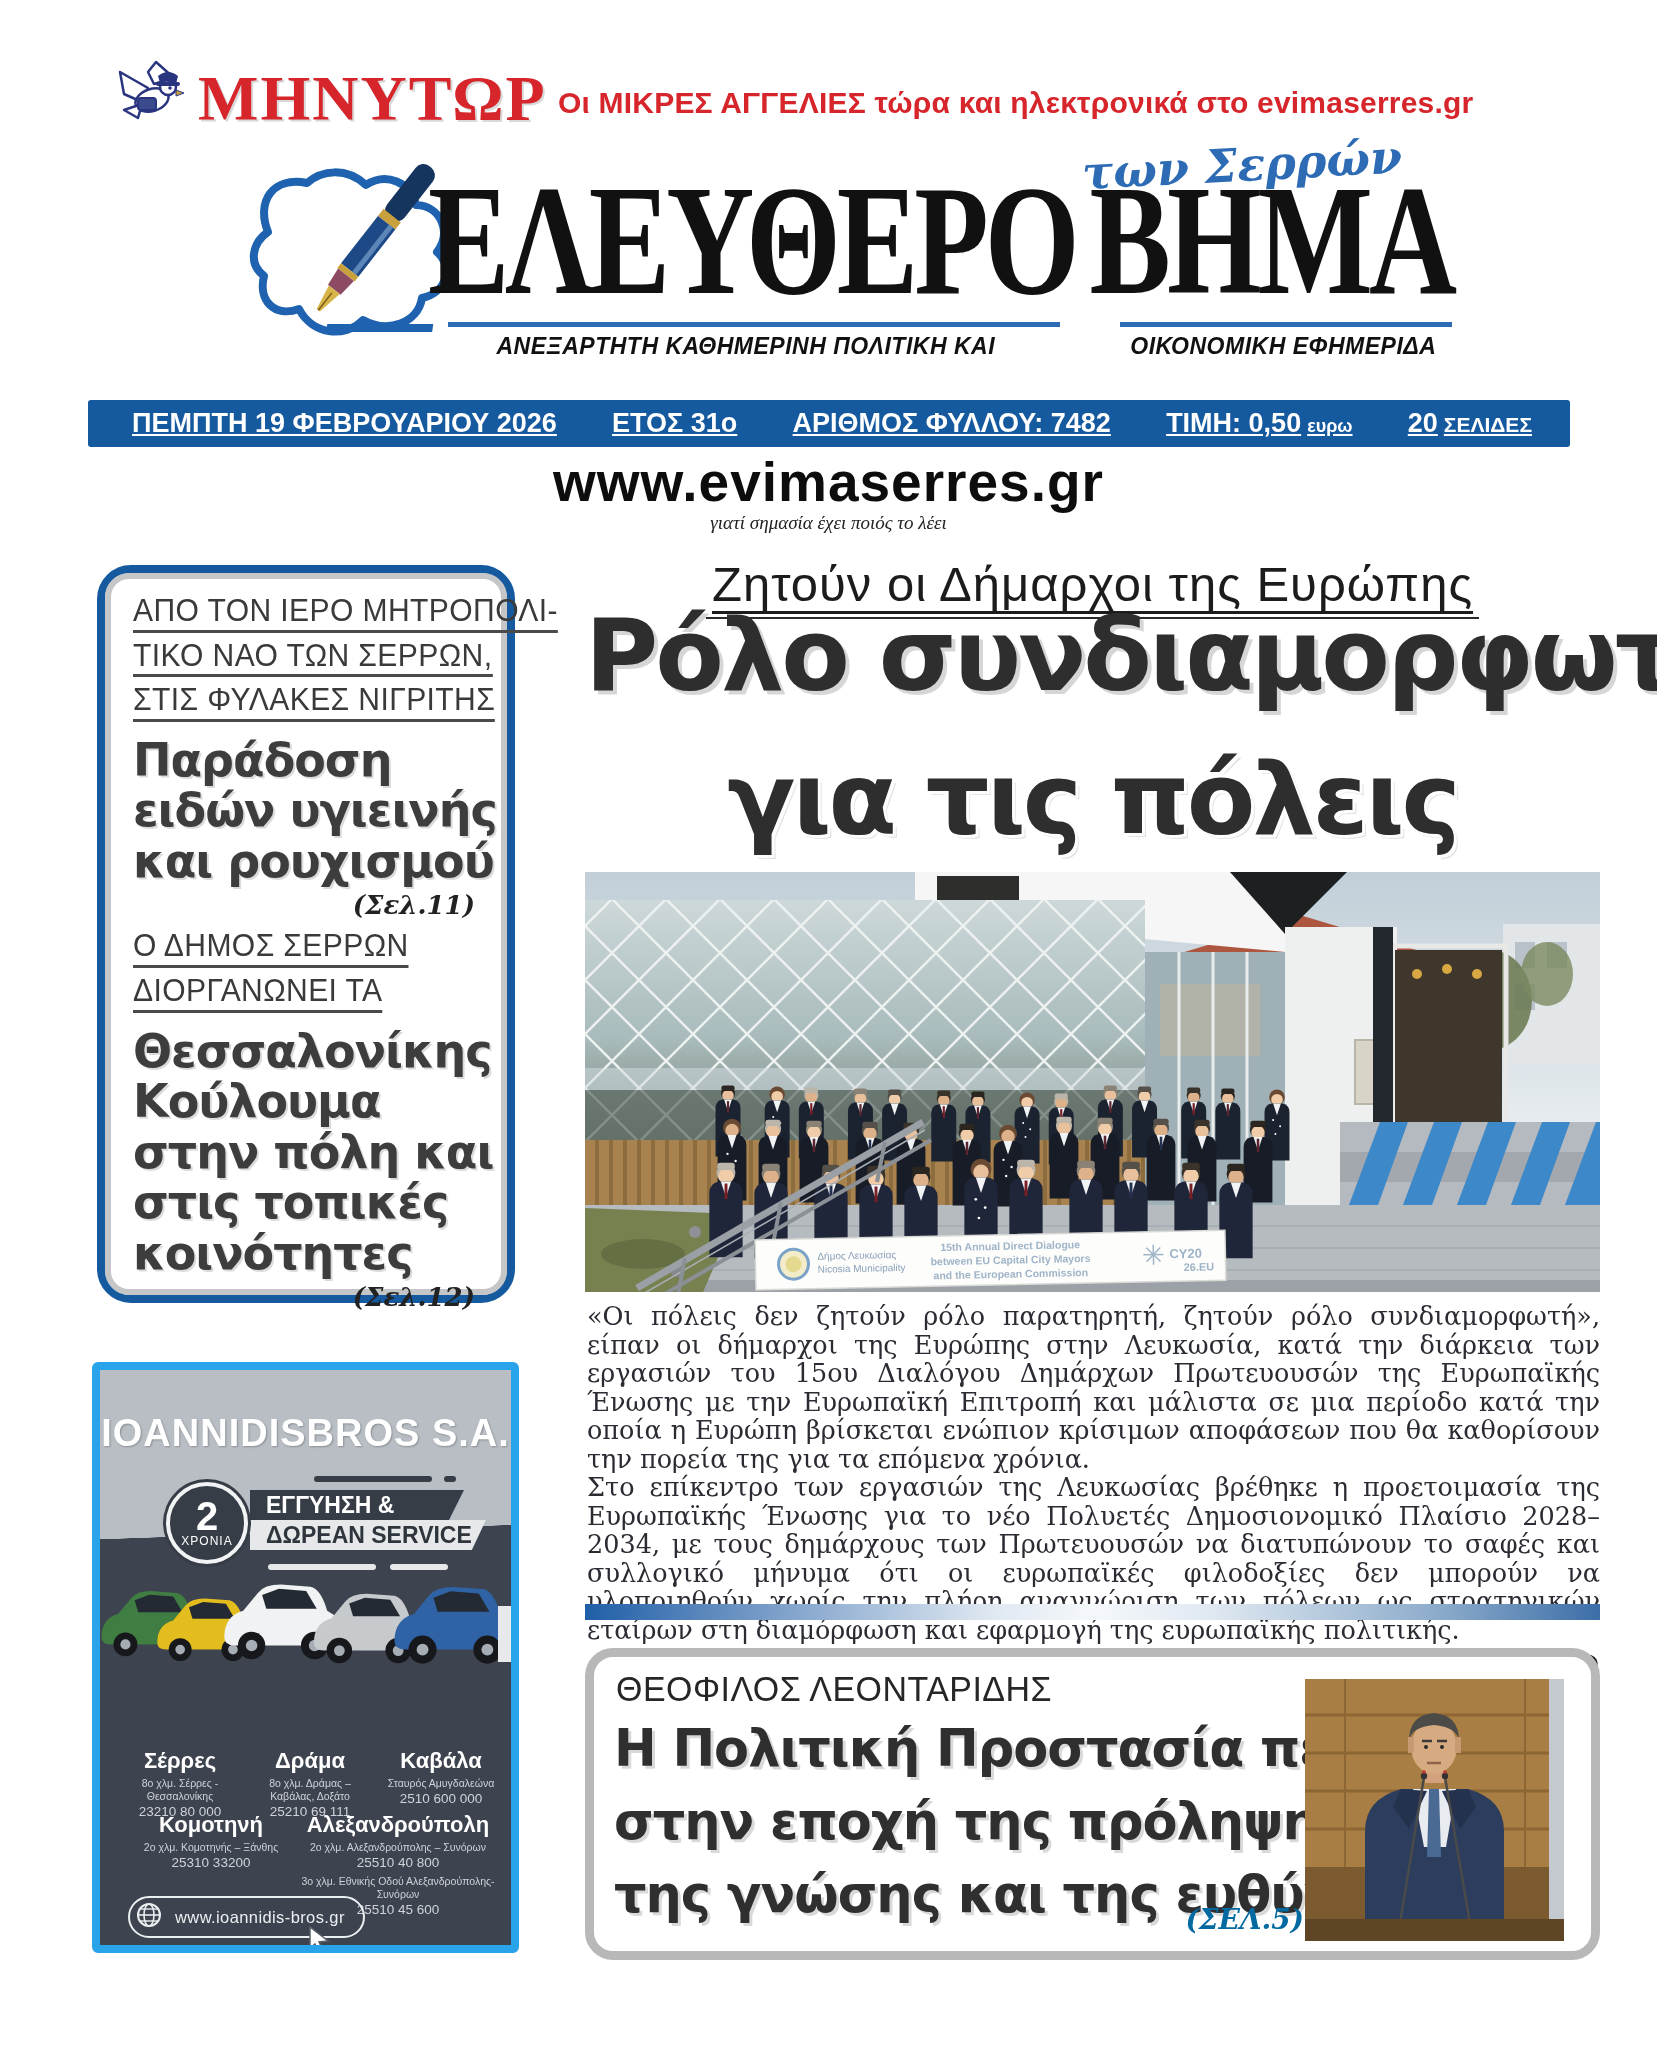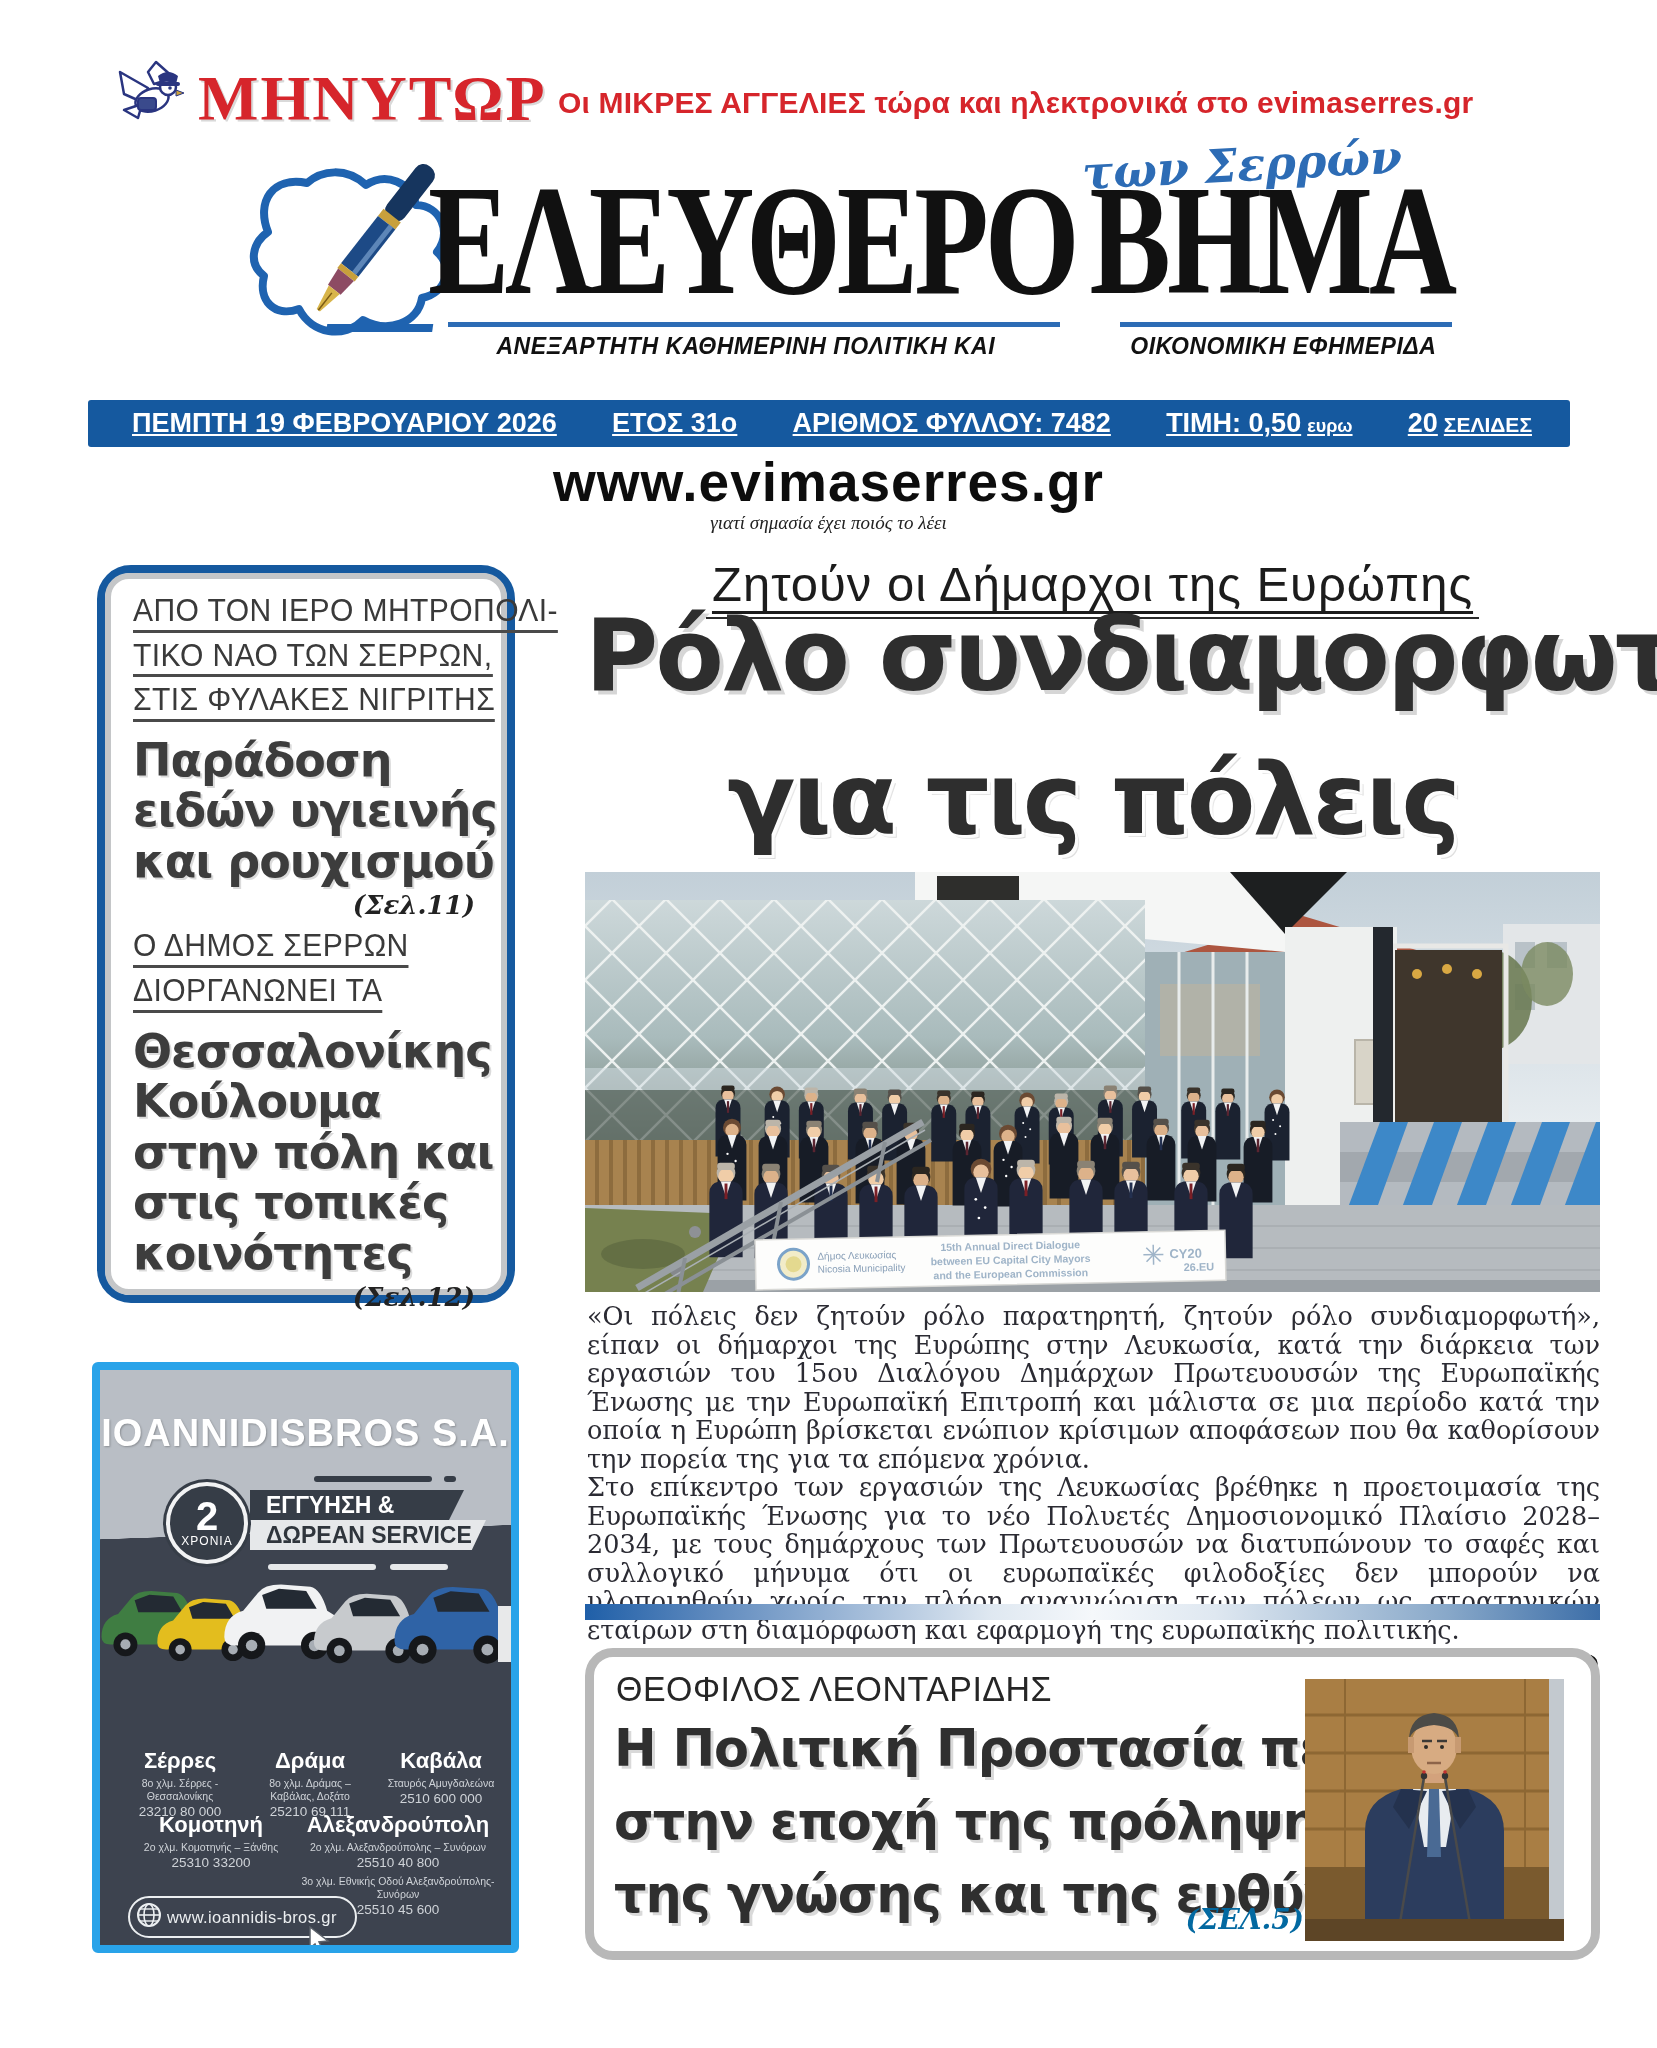--- a/index.html
+++ b/index.html
@@ -160,21 +160,21 @@
   #ad-dash-1{left:214px;top:106px;width:118px;}
   #ad-dash-1b{left:344px;top:106px;width:12px;}
   #ad-dash-2{left:168px;top:194px;width:108px;background:#e6e8ea;}
   #ad-dash-2b{left:290px;top:194px;width:58px;background:#e6e8ea;}
   #ad-cars{position:absolute;left:0;top:196px;width:411px;height:120px;}
   .ad-loc{position:absolute;text-align:center;color:#cfd3d8;}
   .ad-loc .city{font-size:22px;font-weight:bold;color:#fff;margin-bottom:3px;}
   .ad-loc .addr{font-size:10.5px;line-height:1.25;}
   .ad-loc .phone{font-size:13.5px;margin-top:1px;}
   #ad-site-pill{
-    position:absolute;left:28px;top:526px;display:inline-flex;align-items:center;gap:5px;
+    position:absolute;left:28px;top:526px;display:inline-flex;align-items:center;gap:13px;
     border:2px solid #eceff1;border-radius:22px;padding:4px 18px 4px 6px;color:#eceff1;
     font-size:16.5px;letter-spacing:0.4px;
   }
   #ad-cursor{position:absolute;left:208px;top:556px;}
 
   
   #bottom-box{
     left:585px;top:1648px;width:1015px;height:312px;box-sizing:border-box;
     border:9px solid #b8b8b8;border-radius:28px;background:#fff;
   }

